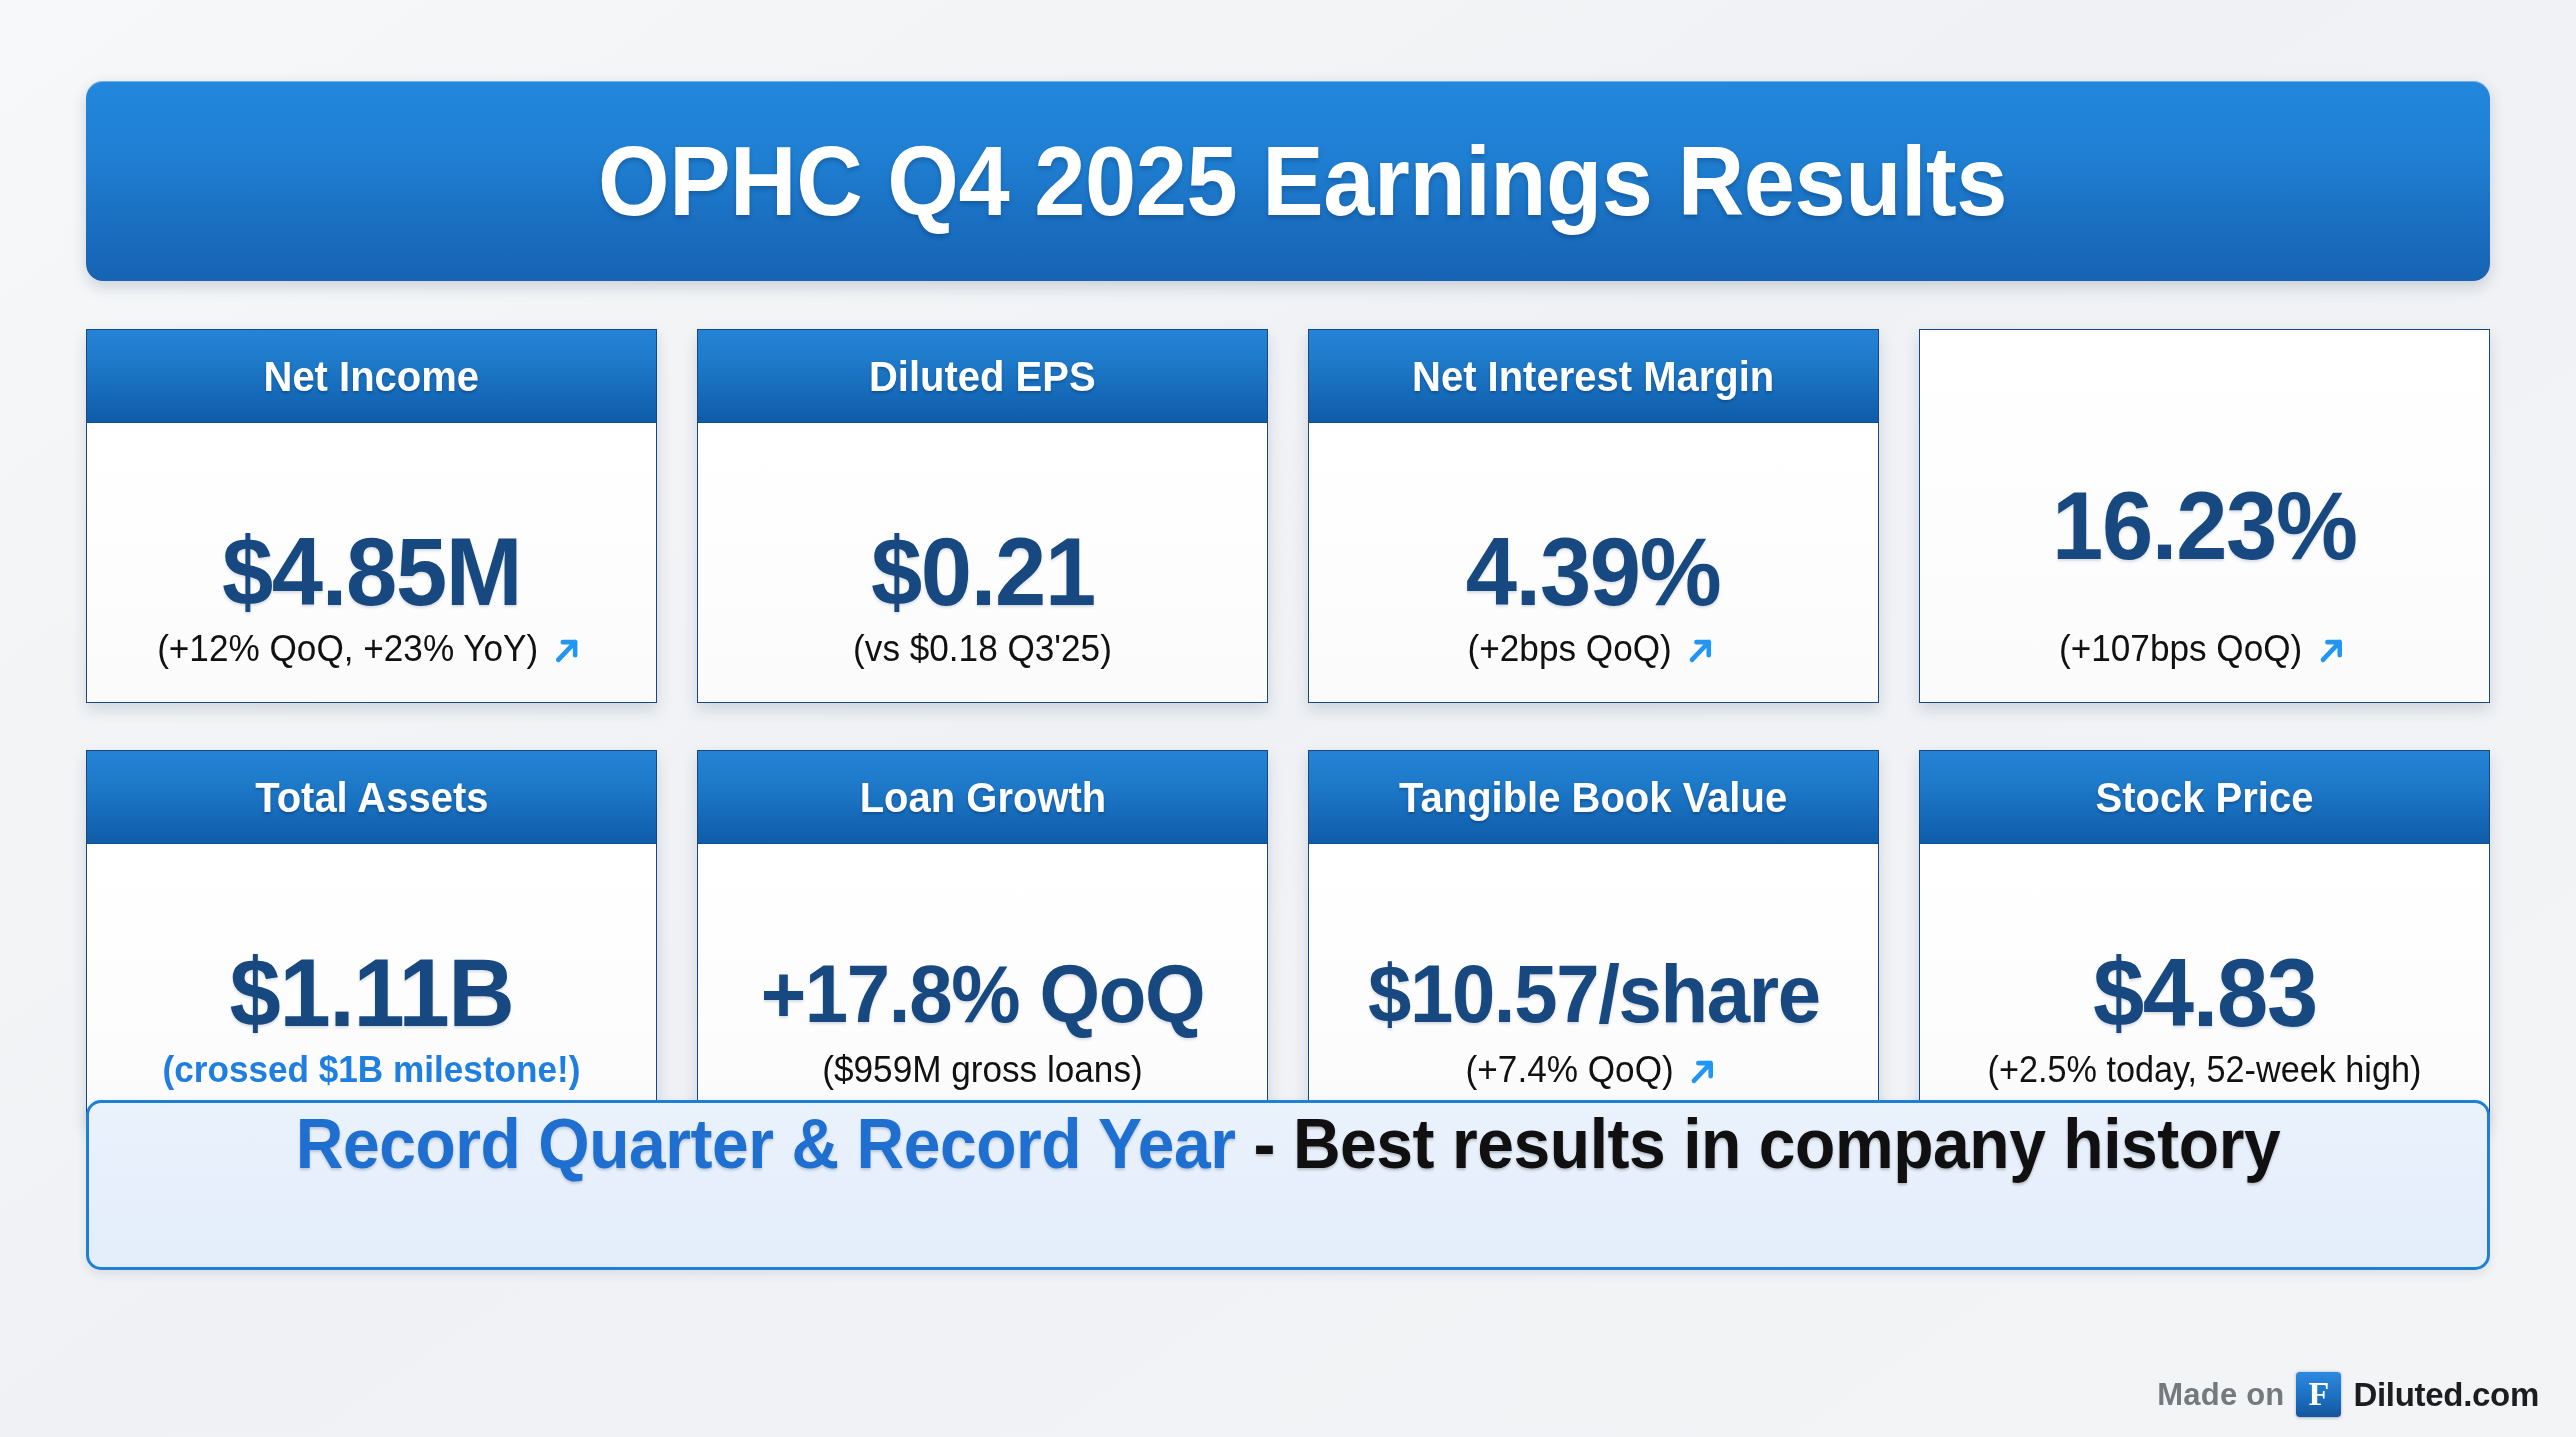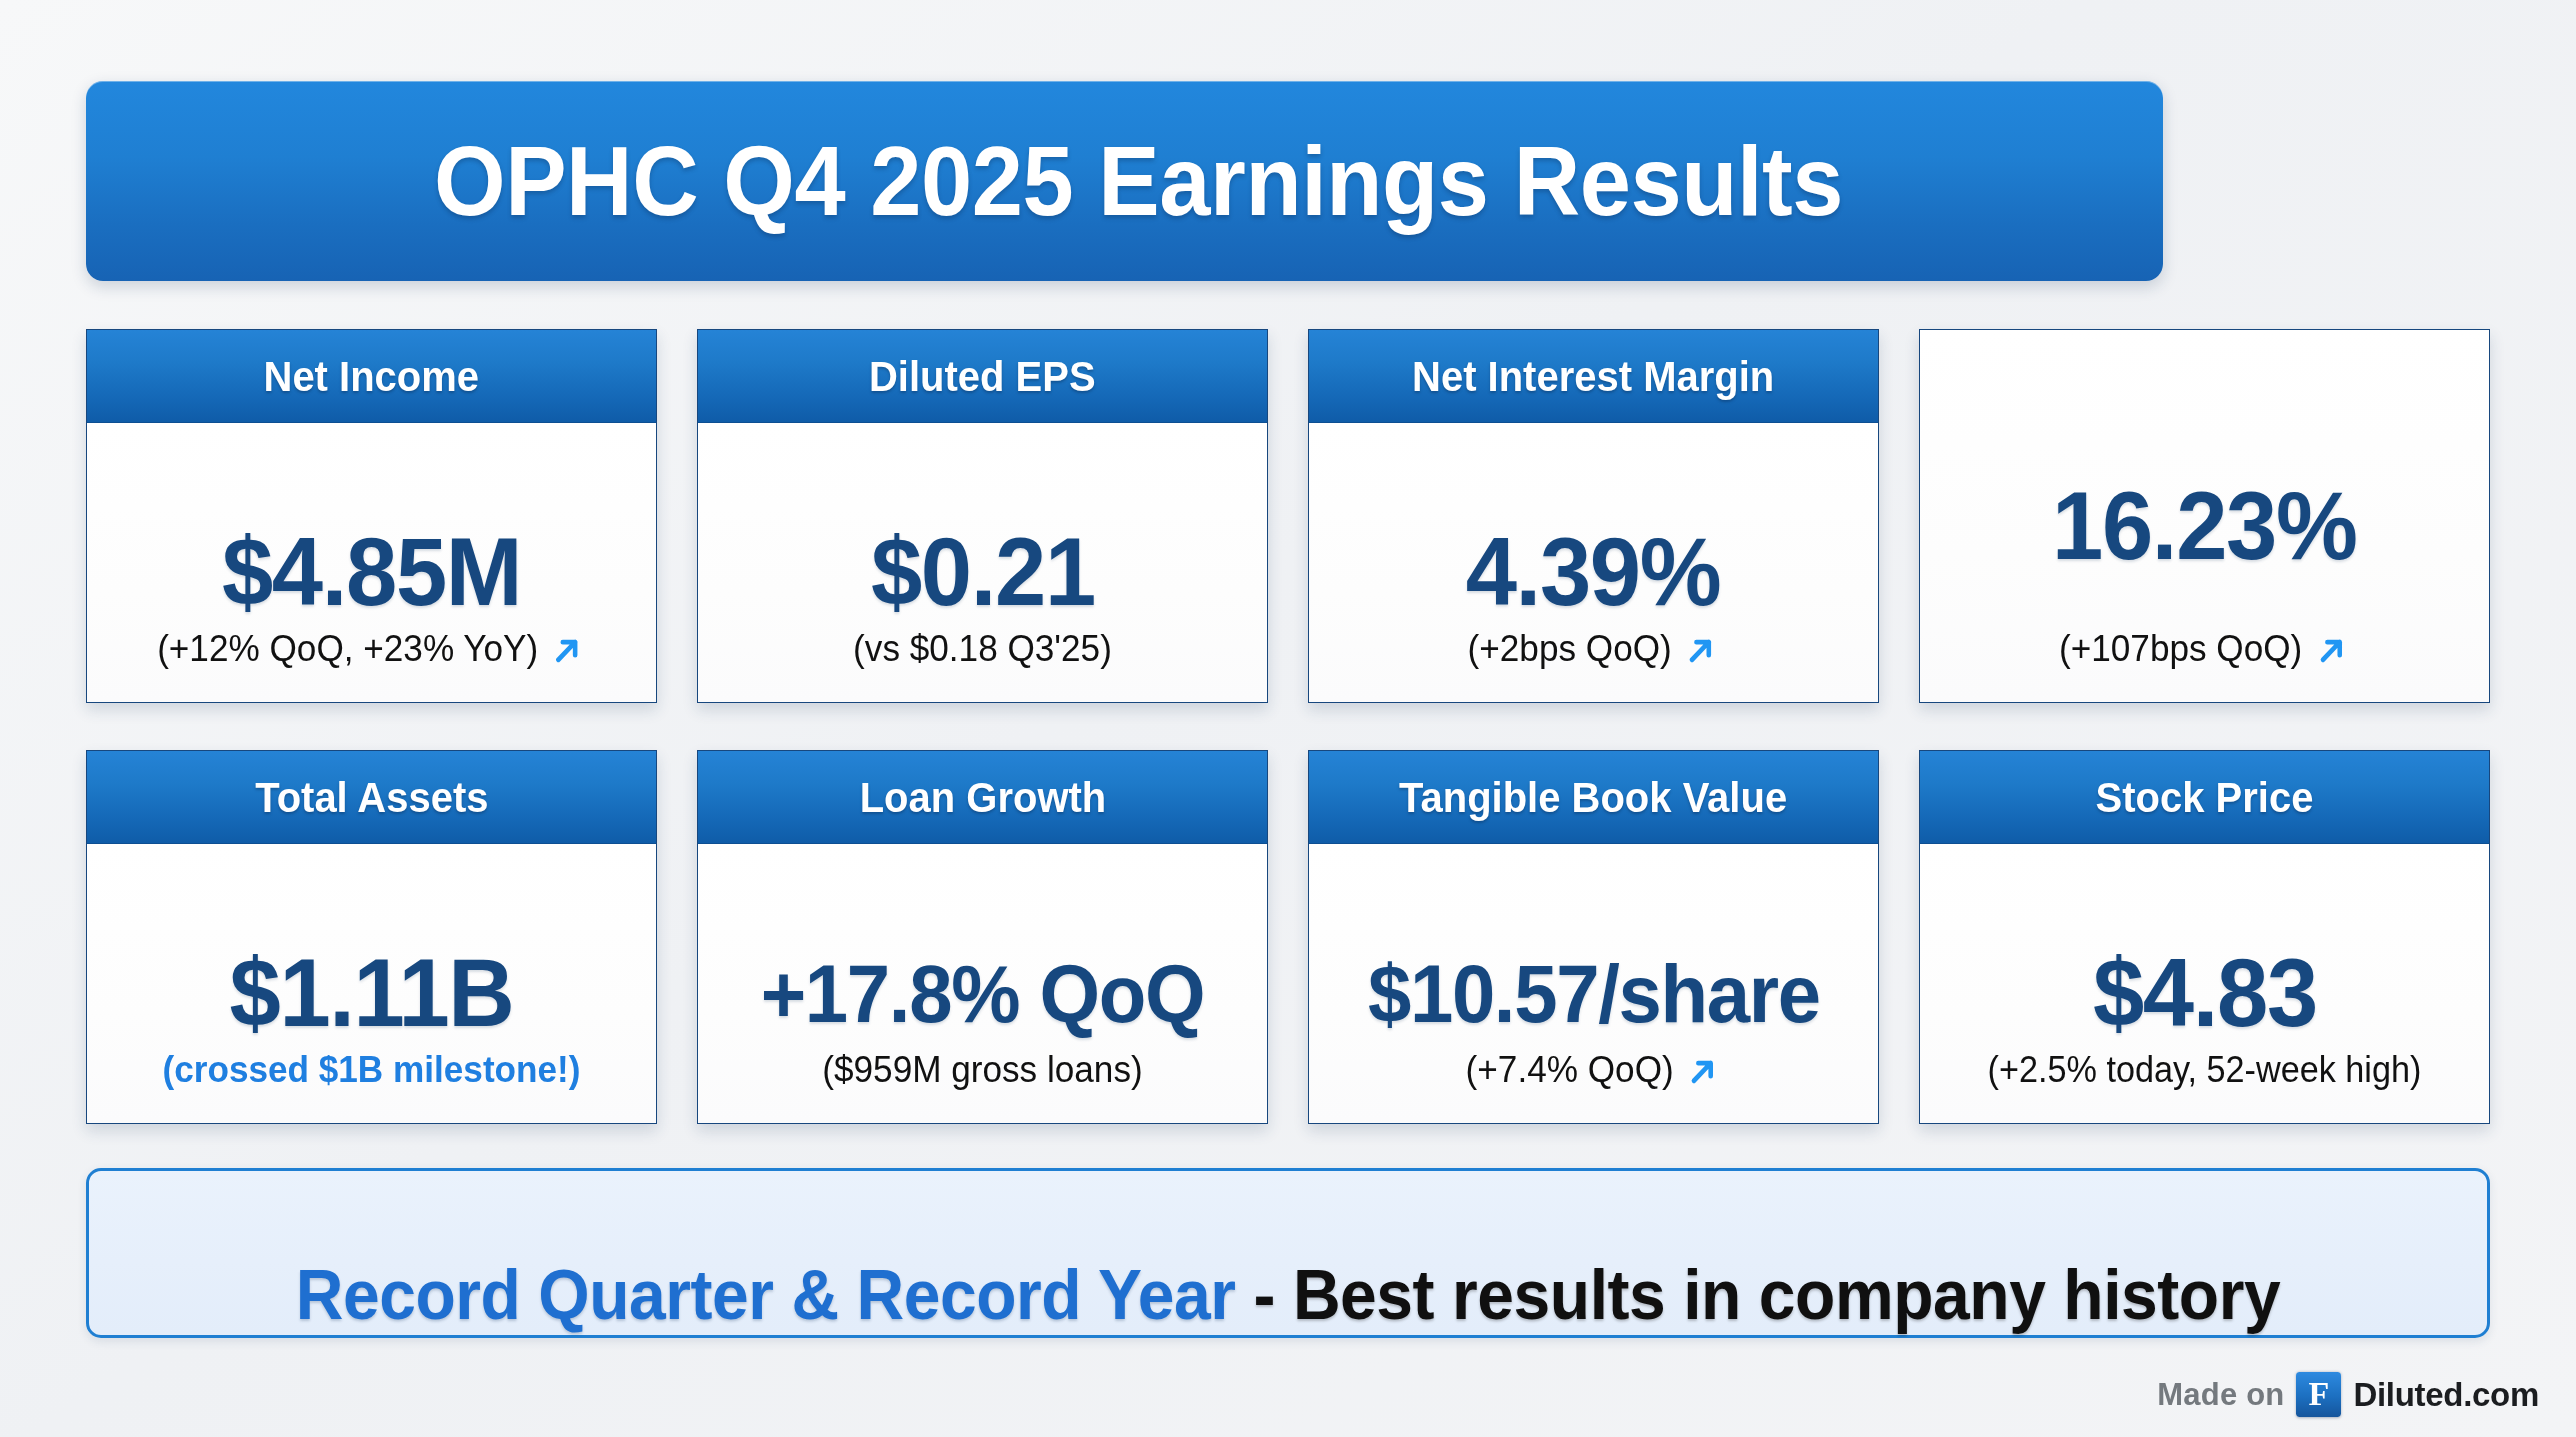--- a/index.html
+++ b/index.html
@@ -21,21 +21,21 @@
     left: 0; top: 0;
     width: 2576px;
     height: 1438px;
   }
 
   
   .title-banner {
     position: absolute;
     left: 86px;
     top: 81px;
-    width: 2077px;
+    width: 2404px;
     height: 200px;
     border-radius: 17px;
     background: linear-gradient(180deg, #2287dd 0%, #1f7fd2 38%, #1a6ec0 72%, #1763b4 100%);
     box-shadow: 0 5.6px 15px rgba(20,50,90,0.18),
                 0 0.9px 0 rgba(255,255,255,0.35) inset;
     display: flex;
     align-items: center;
     justify-content: center;
     padding-left: 29px;
   }
@@ -146,29 +146,29 @@
     flex: 0 0 39px;
     position: relative;
     top: 1.9px;
   }
   .trend-arrow svg { display: block; width: 39px; height: 39px; }
 
   
   .highlight-banner {
     position: absolute;
     left: 86px;
-    top: 1168px;
+    top: 1100px;
     width: 2404px;
     height: 170px;
     border: 3.7px solid #1f7fd2;
     border-radius: 15px;
     background: linear-gradient(180deg, #eaf2fc 0%, #e6effb 55%, #e3edfa 100%);
     box-shadow: 0 3.7px 9.4px rgba(30,60,100,0.10);
     display: flex;
-    align-items: flex-end;
+    align-items: flex-start;
     justify-content: center;
   }
   .highlight-text {
     font-size: 71px;
     font-weight: 700;
     transform: scaleX(0.93);
     white-space: nowrap;
     letter-spacing: -0.5px;
   }
   .hl-blue {

